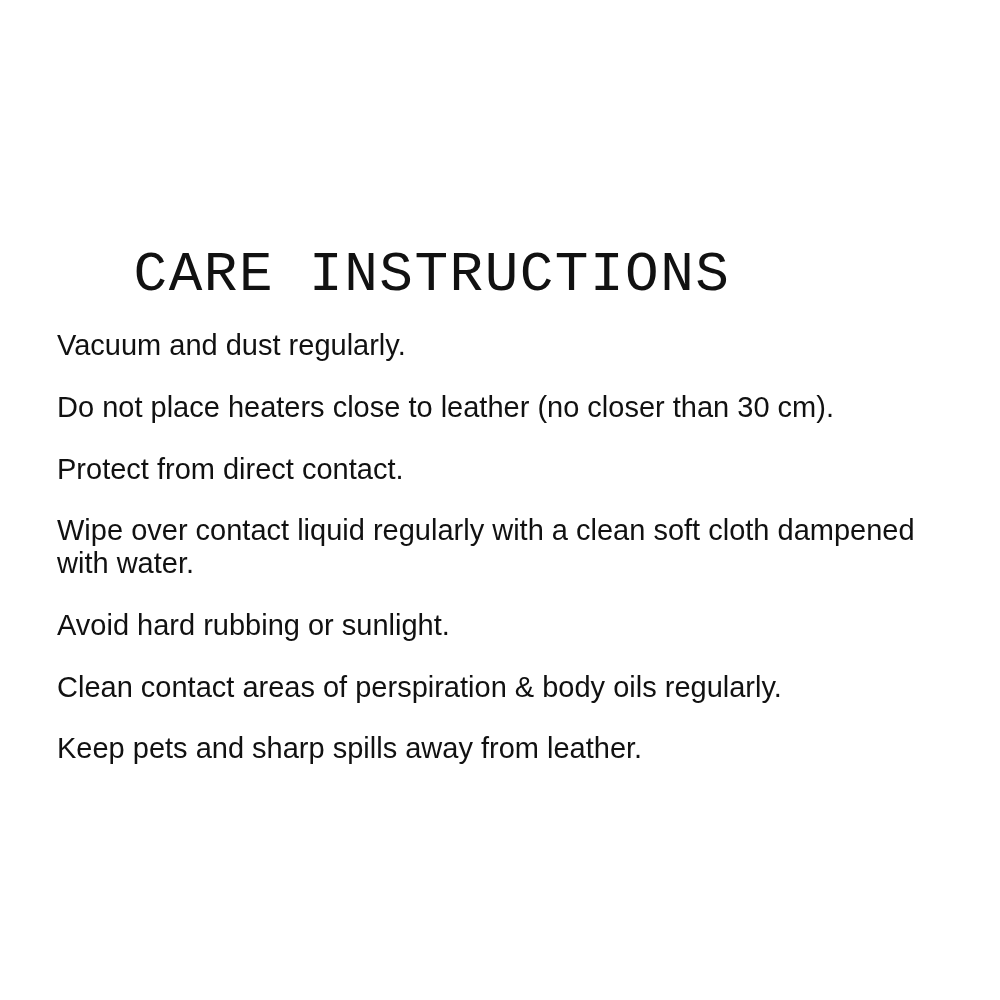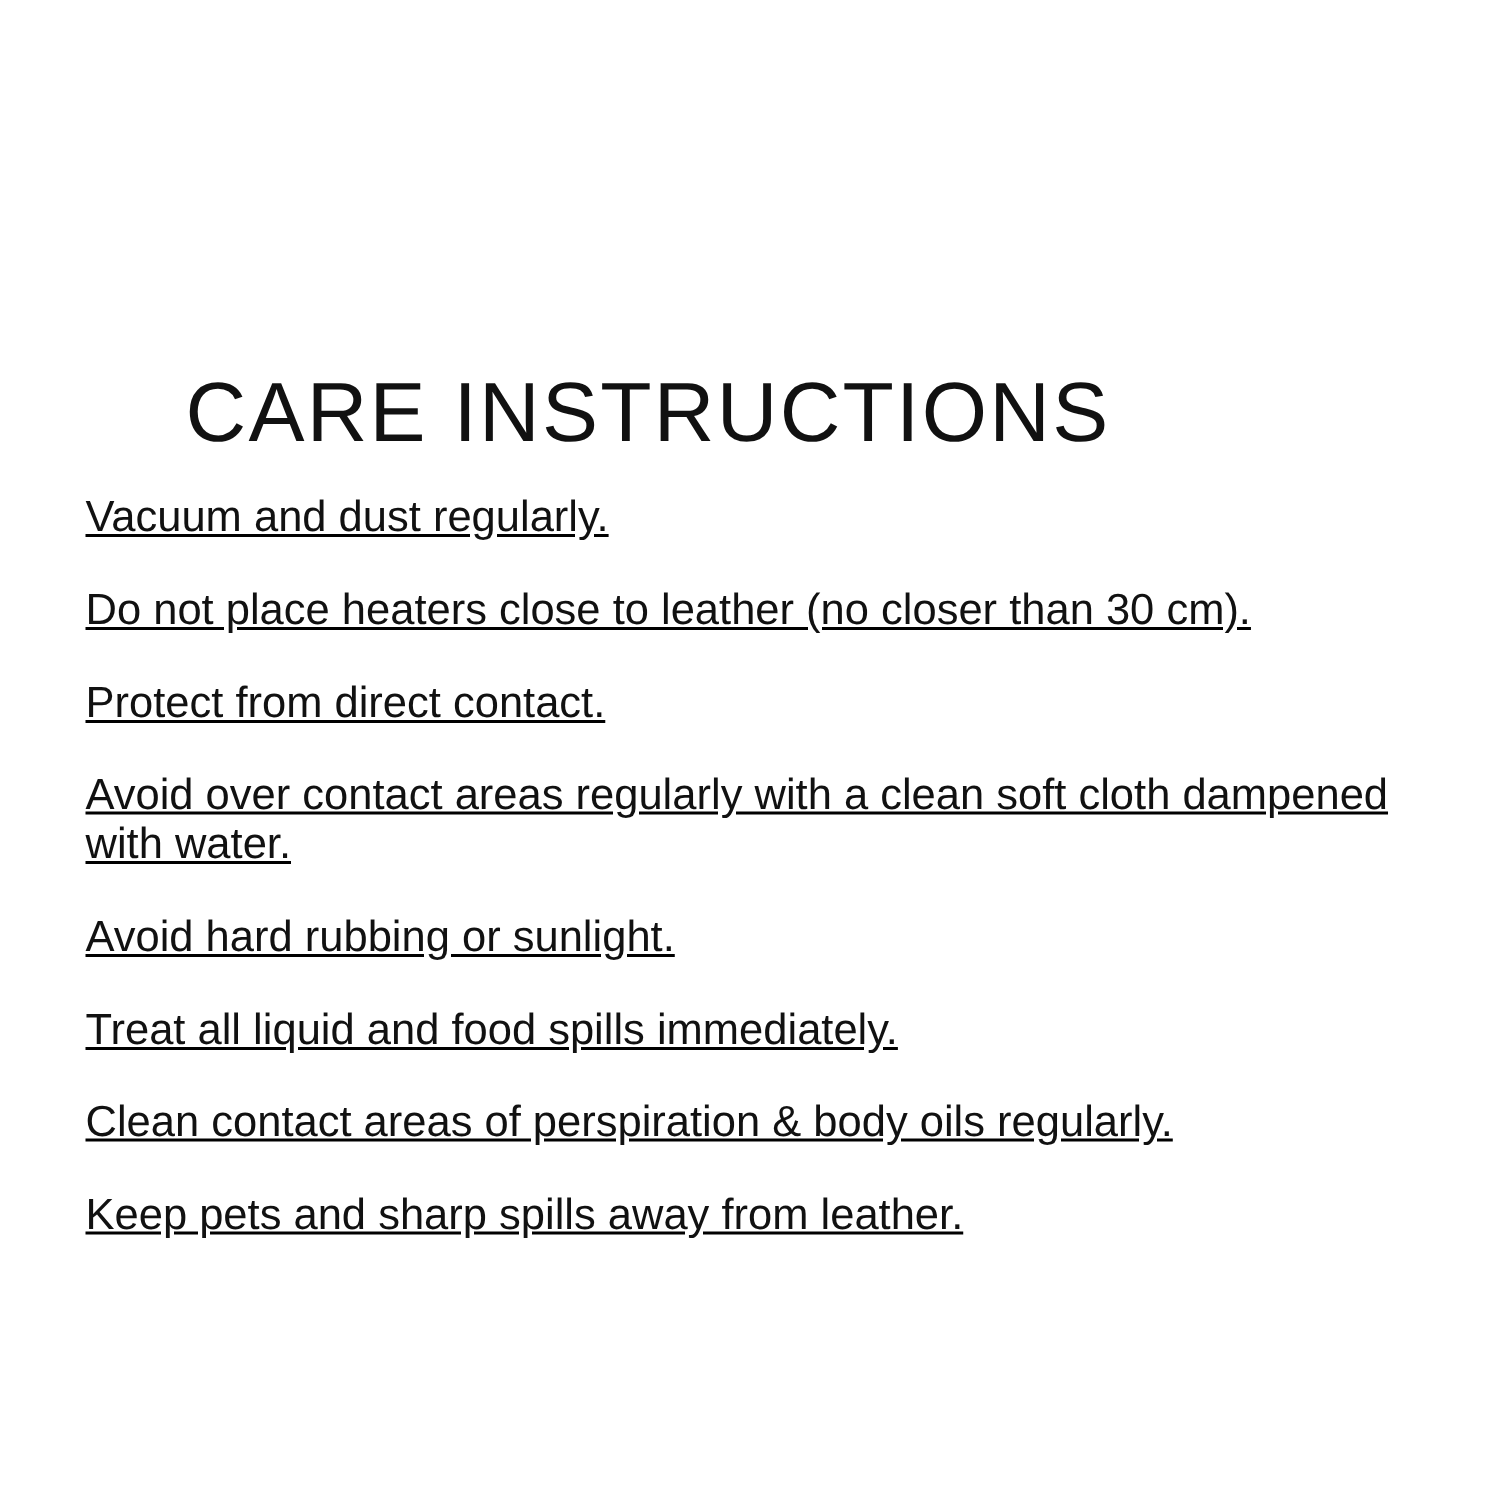--- a/index.html
+++ b/index.html
@@ -24,27 +24,27 @@
     position: absolute;
     top: 208px;
     left: 0;
     width: 864px;
     text-align: center;
     font-size: 56px;
     font-weight: 400;
     letter-spacing: 1.5px;
     line-height: 1.05;
     color: #111111;
+    font-family: Liberation Mono, monospace;
   }
   .instructions {
     position: absolute;
     top: 300px;
     left: 57px;
     width: 900px;
-    text-decoration: underline;
   }
   .instruction-item {
     font-size: 29px;
     line-height: 1.13;
     color: #111111;
     margin-bottom: 28px;
     max-width: 880px;
   }
   .instruction-item:last-child {
     margin-bottom: 0;
@@ -54,20 +54,19 @@
 <body>
 
 <div class="page">
 
   <h1 class="title">CARE INSTRUCTIONS</h1>
 
   <div class="instructions">
     <p class="instruction-item">Vacuum and dust regularly.</p>
     <p class="instruction-item">Do not place heaters close to leather (no closer than 30 cm).</p>
     <p class="instruction-item">Protect from direct contact.</p>
-    <p class="instruction-item">Avoid over contact areas regularly with a clean soft cloth dampened with water.</p>
+    <p class="instruction-item">Wipe over contact liquid regularly with a clean soft cloth dampened with water.</p>
     <p class="instruction-item">Avoid hard rubbing or sunlight.</p>
-    <p class="instruction-item">Treat all liquid and food spills immediately.</p>
     <p class="instruction-item">Clean contact areas of perspiration &amp; body oils regularly.</p>
     <p class="instruction-item">Keep pets and sharp spills away from leather.</p>
   </div>
 
 </div>
 
 </body></html>

